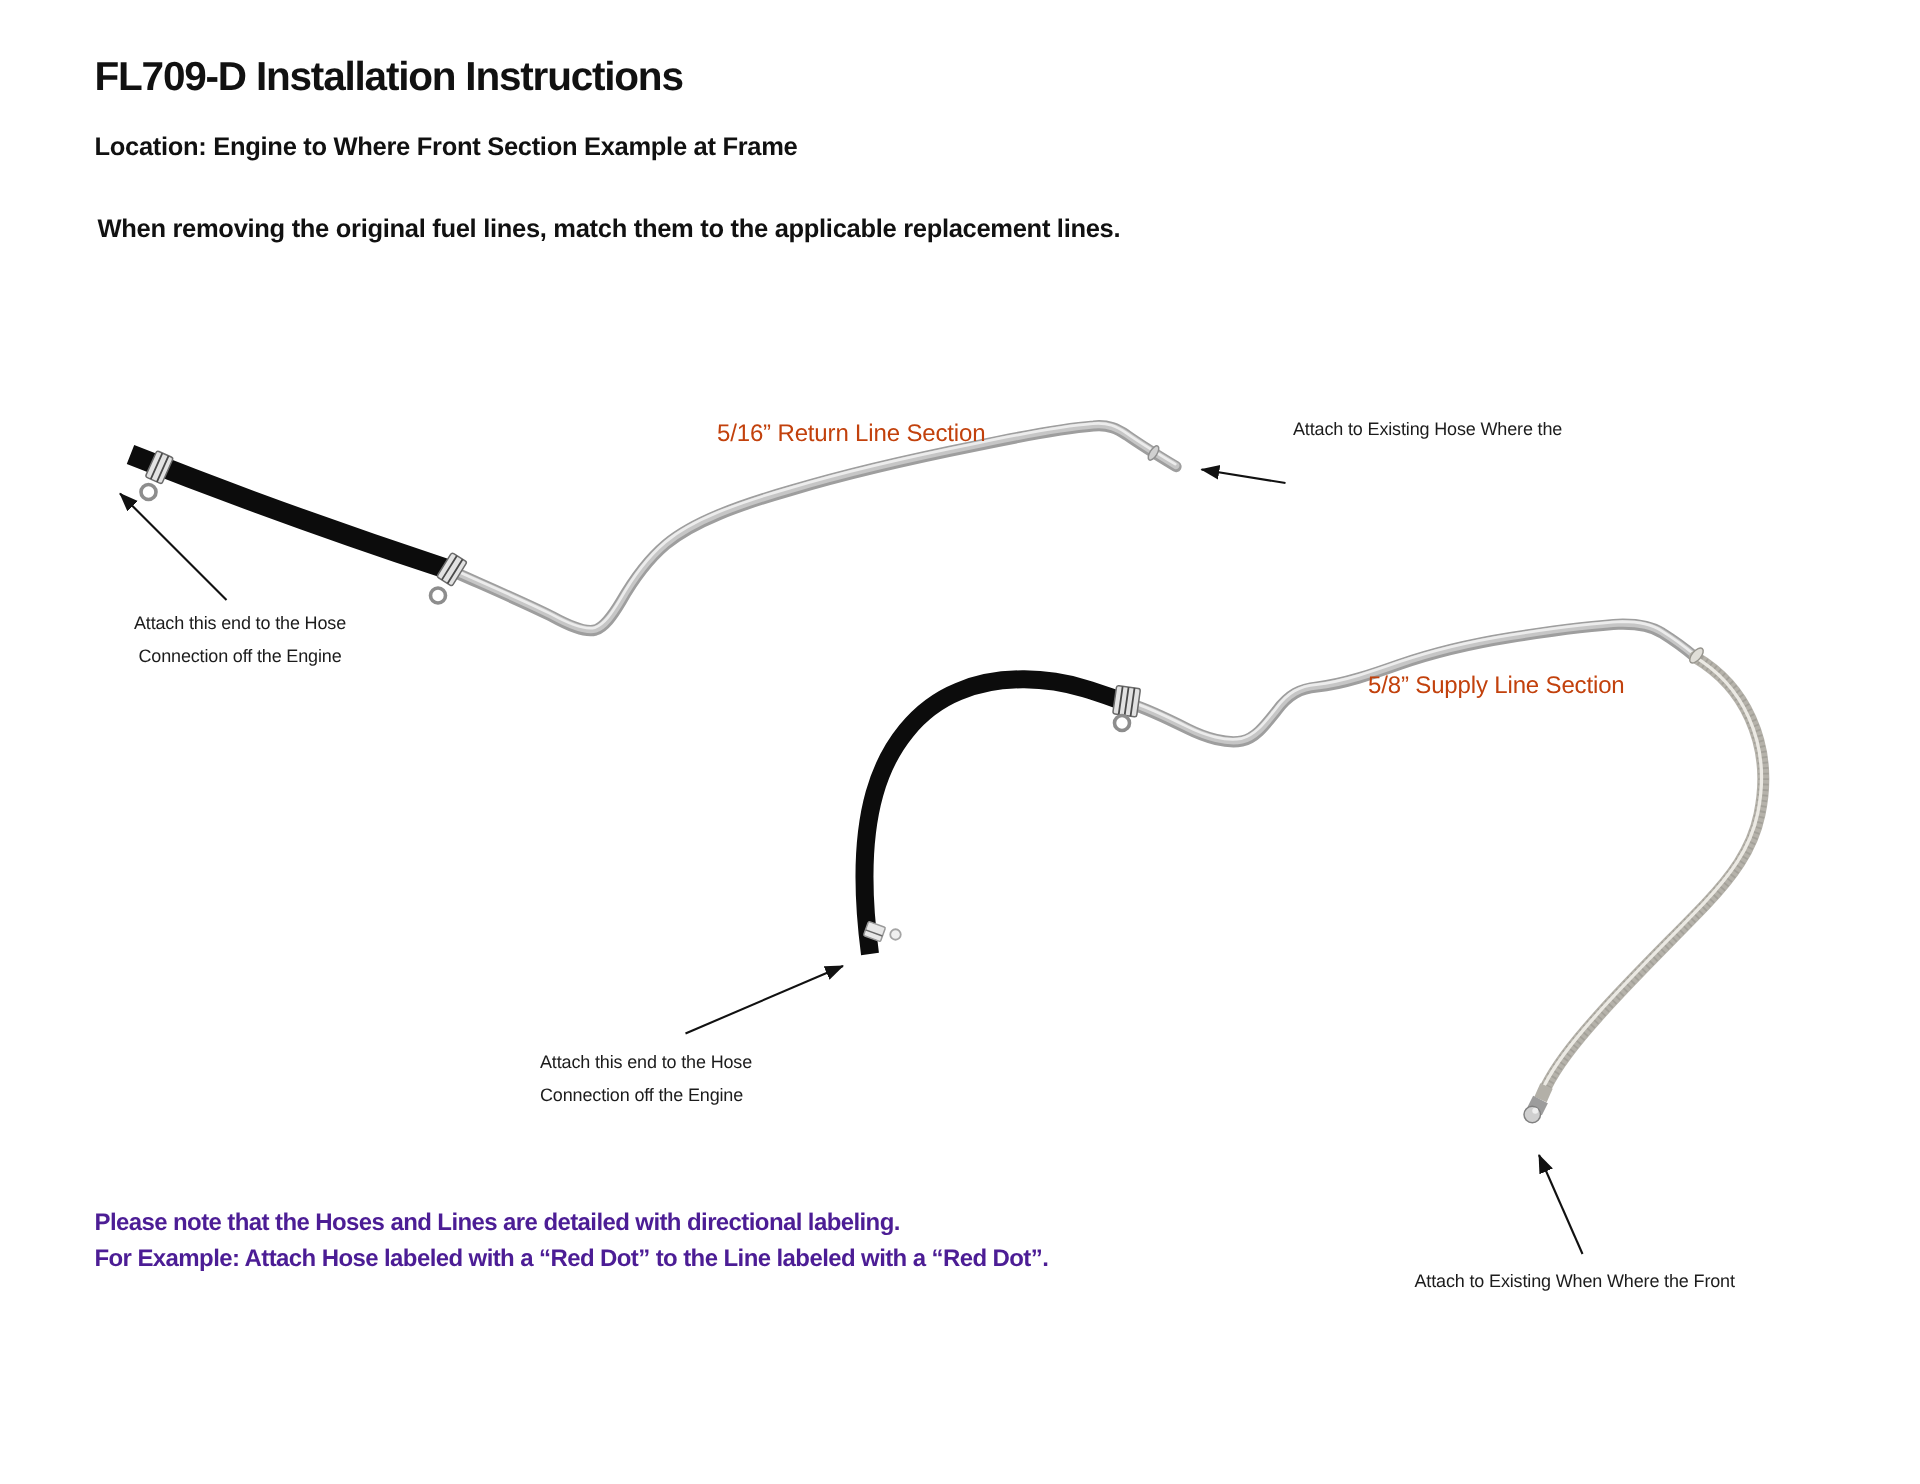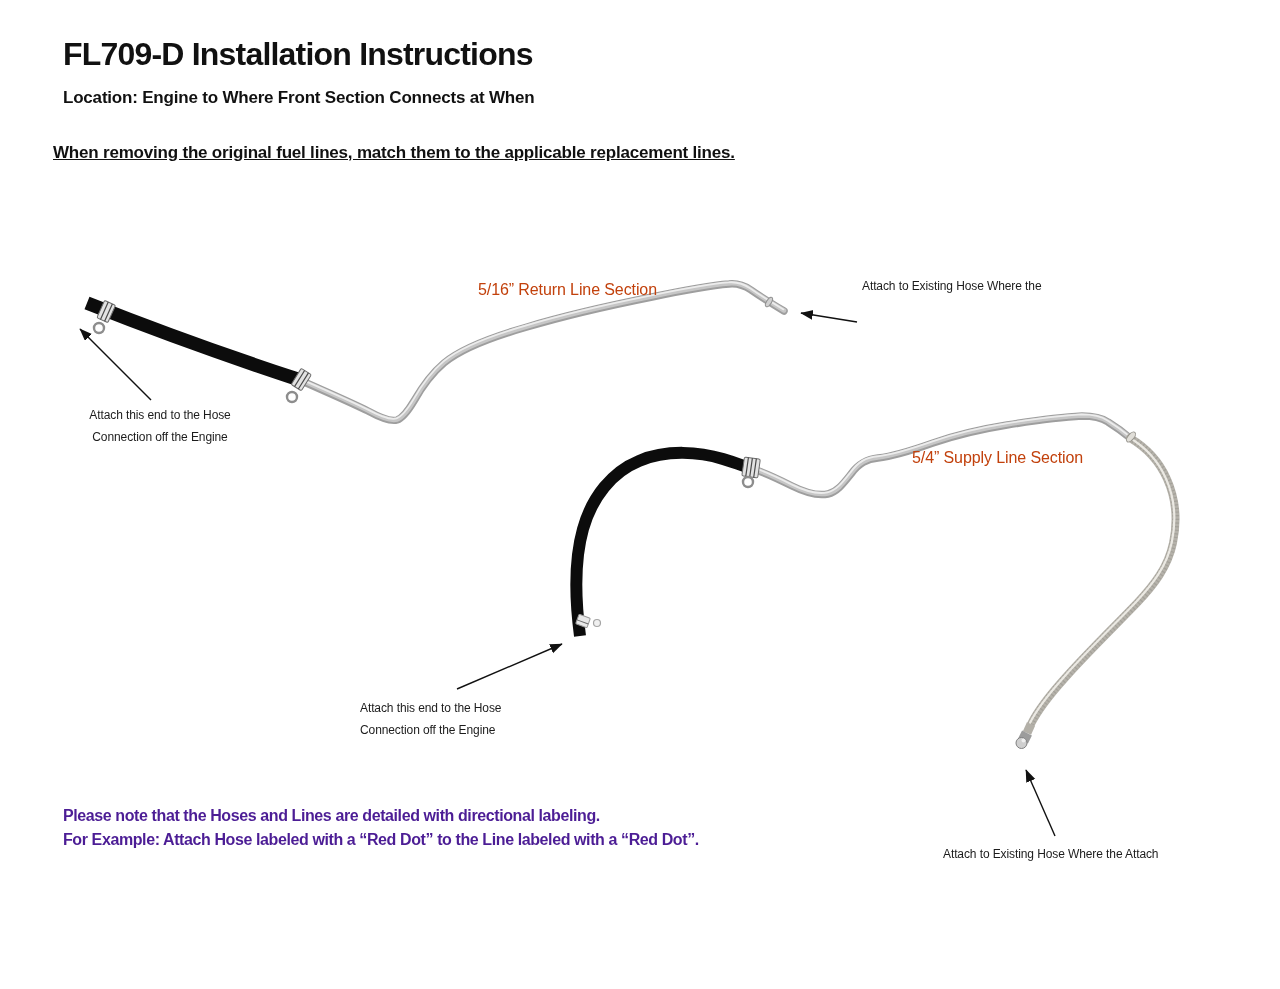--- a/index.html
+++ b/index.html
@@ -2,28 +2,28 @@
 <html><head>
 <meta charset="utf-8">
 <style>
   html,body{margin:0;padding:0;background:#ffffff;}
   .page{
     position:relative;width:1280px;height:989px;background:#ffffff;overflow:hidden;
     font-family:"Liberation Sans",sans-serif;color:#1a1a1a;
   }
   .abs{position:absolute;}
   .title{
-    left:63px;top:36px;font-size:32px;font-weight:bold;letter-spacing:-0.8px;color:#111;
+    left:63px;top:36px;font-size:27px;font-weight:bold;letter-spacing:-0.8px;color:#111;
     white-space:nowrap;
   }
   .subhead{
     font-size:17px;font-weight:bold;letter-spacing:-0.2px;color:#111;white-space:nowrap;
   }
   .loc{left:63px;top:88px;}
-  .intro{left:53px;top:143px;text-decoration:underline;}
+  .intro{left:65px;top:143px;}
   .ann{
     font-size:12px;line-height:22px;color:#1c1c1c;letter-spacing:-0.1px;
   }
   .lbl{
     font-size:16px;color:#c2410c;white-space:nowrap;letter-spacing:-0.1px;text-align:center;
   }
   .center{text-align:center;}
   .note{
     left:63px;top:804px;font-size:16px;font-weight:bold;line-height:24px;
     letter-spacing:-0.4px;color:#4c1d95;white-space:nowrap;
@@ -100,44 +100,44 @@
     <g stroke="#111" stroke-width="1.4">
       <line x1="151" y1="400" x2="80" y2="329" marker-end="url(#ah)"></line>
       <line x1="857" y1="322" x2="801" y2="313" marker-end="url(#ah)"></line>
       <line x1="457" y1="689" x2="562" y2="644" marker-end="url(#ah)"></line>
       <line x1="1055" y1="836" x2="1026" y2="770" marker-end="url(#ah)"></line>
     </g>
   </svg>
 
   <div class="abs title">FL709-D Installation Instructions</div>
 
-  <div class="abs subhead loc">Location: Engine to Where Front Section Connects at When</div>
+  <div class="abs subhead loc">Location: Engine to Where Front Section Example at Frame</div>
 
   <div class="abs subhead intro">When removing the original fuel lines, match them to the applicable replacement lines.</div>
 
   <div class="abs lbl" style="left:478px;top:281px;">5/16” Return Line Section</div>
 
   <div class="abs ann" style="left:862px;top:275px;">
     <div>Attach to Existing Hose Where the</div>
   </div>
 
   <div class="abs ann center" style="left:60px;top:404px;width:200px;">
     <div>Attach this end to the Hose</div>
     <div>Connection off the Engine</div>
   </div>
 
-  <div class="abs lbl" style="left:912px;top:449px;">5/4” Supply Line Section</div>
+  <div class="abs lbl" style="left:912px;top:449px;">5/8” Supply Line Section</div>
 
   <div class="abs ann" style="left:360px;top:697px;">
     <div>Attach this end to the Hose</div>
     <div>Connection off the Engine</div>
   </div>
 
   <div class="abs ann" style="left:943px;top:843px;">
-    <div>Attach to Existing Hose Where the Attach</div>
+    <div>Attach to Existing When Where the Front</div>
   </div>
 
   <div class="abs note">
     <div>Please note that the Hoses and Lines are detailed with directional labeling.</div>
     <div>For Example: Attach Hose labeled with a “Red Dot” to the Line labeled with a “Red Dot”.</div>
   </div>
 
 </div>
 
 </body></html>

